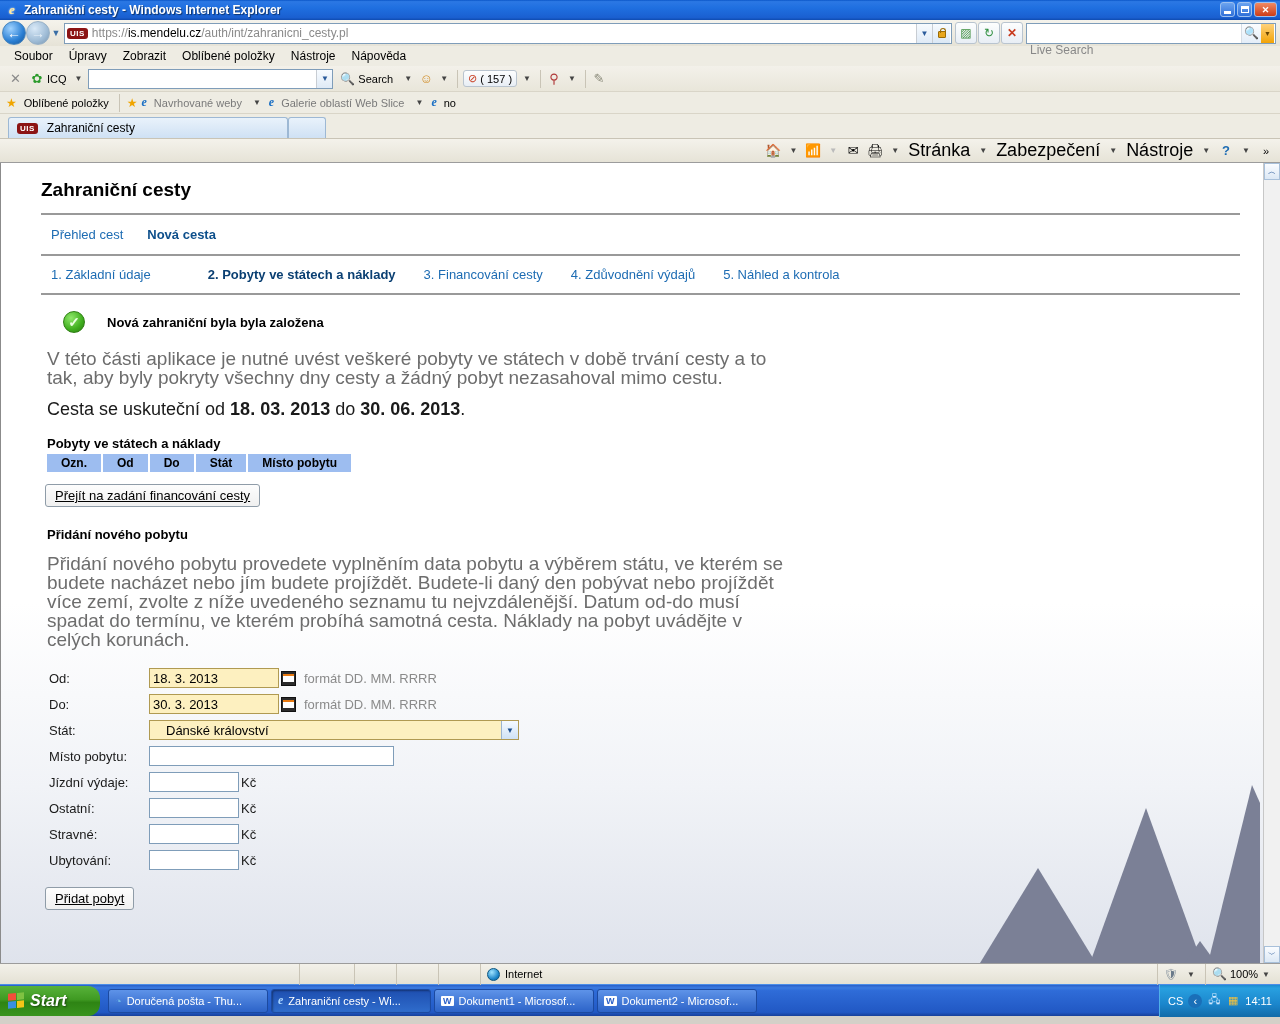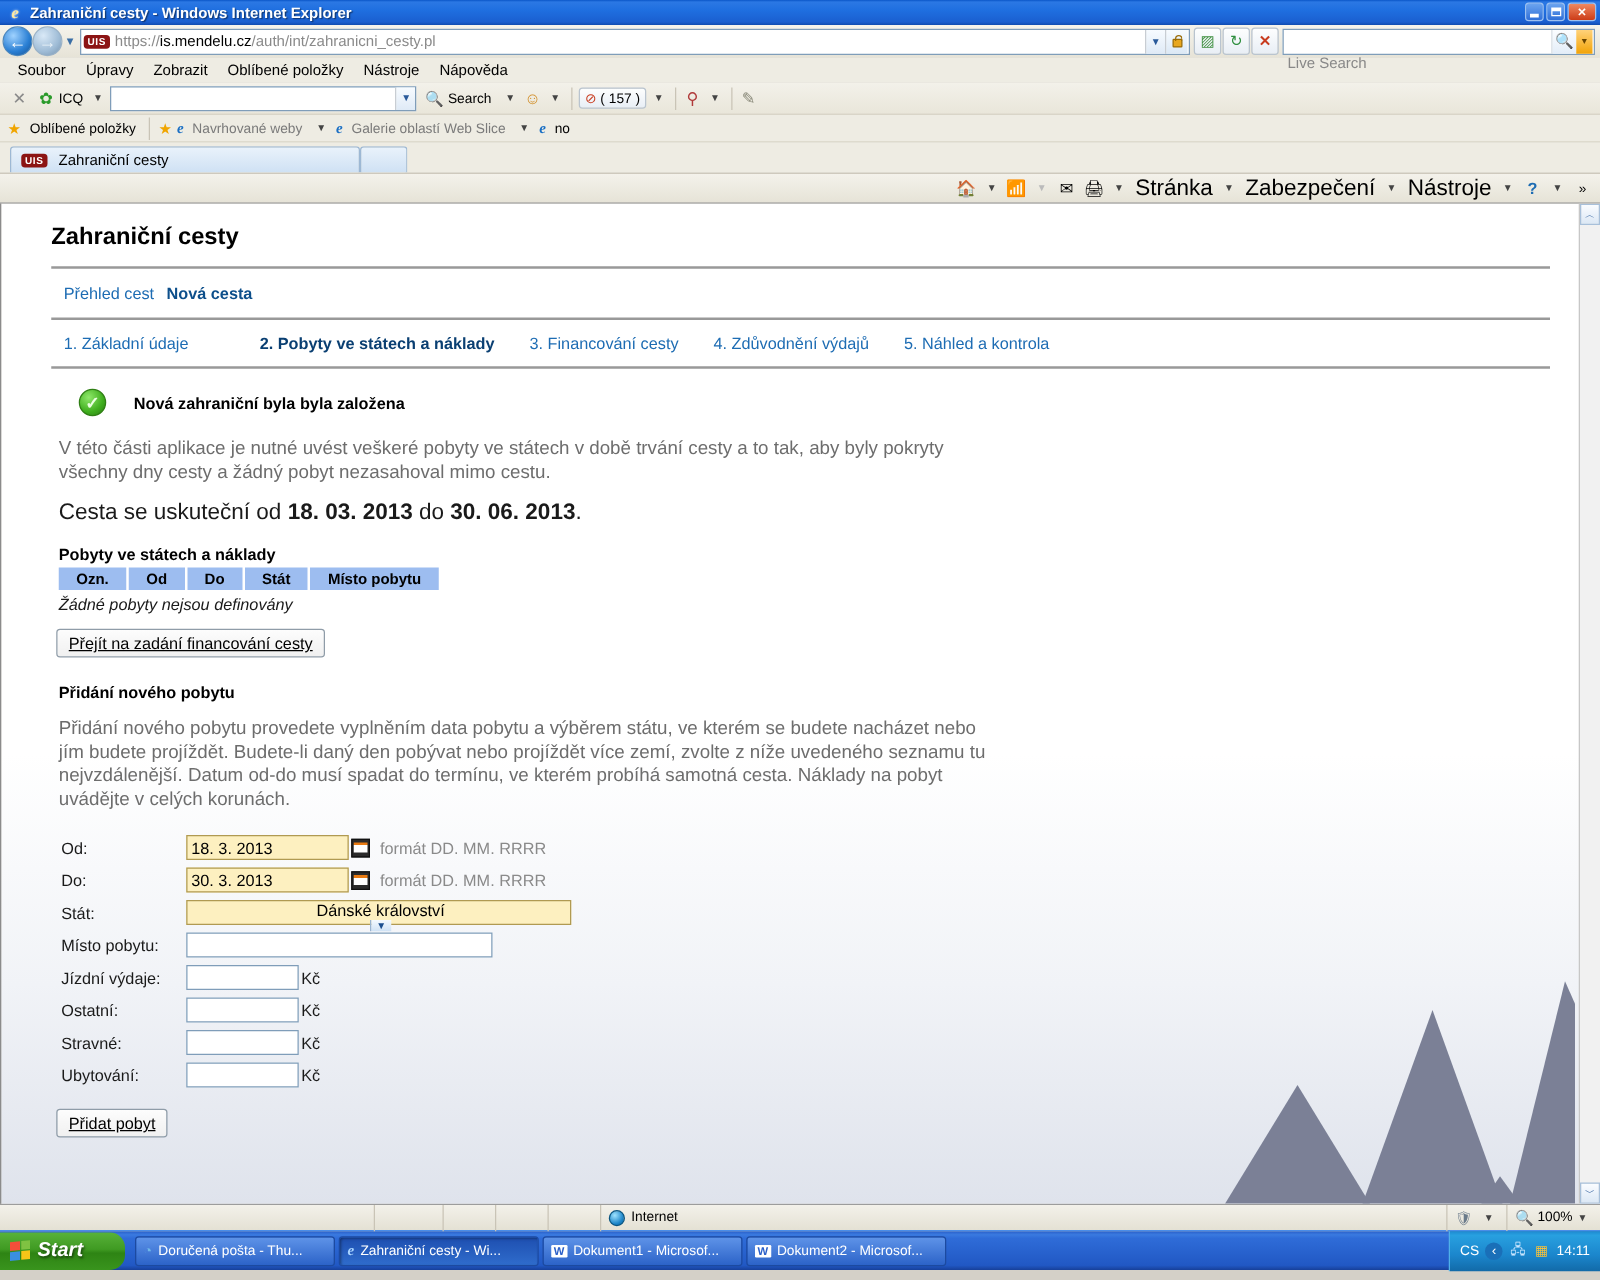--- a/index.html
+++ b/index.html
@@ -140,38 +140,38 @@
   }
   .mountains{position:absolute;right:20px;bottom:0;width:300px;height:200px;}
   .content { position:relative; padding: 16px 40px 0 40px; z-index:2; }
 
   h1.pg {
     font-size: 19px; font-weight:bold; color:#000; margin:0 0 12px 0;
     font-family:"Liberation Sans",sans-serif;
   }
   .hr { height:2px; background:#999; margin: 0 0 0 0; }
 
-  .navrow { display:flex; gap:10px; padding: 12px 10px; }
+  .navrow { display:flex; gap:24px; padding: 12px 10px; }
   .navrow a{font-size:13px;color:#1d6cb3;text-decoration:none;}
   .navrow a.active{font-weight:bold;color:#0d4f8b;}
 
   .steprow{display:flex;gap:28px;padding:11px 10px;}
   .steprow a{font-size:13px;color:#1d6cb3;text-decoration:none;}
   .steprow a.active{font-weight:bold;color:#0a3f72;margin-left:29px;}
 
   .okbox{display:flex;align-items:center;gap:22px;padding:16px 22px 6px 22px;}
   .okcircle{
     width:22px;height:22px;border-radius:50%;
     background:radial-gradient(circle at 35% 30%,#8fe86a,#3fae1e 60%,#2a7a12);
     border:1px solid #2f7f14;display:flex;align-items:center;justify-content:center;
     color:#eaffe0;font-size:14px;font-weight:bold;
   }
   .oktext{font-size:13px;font-weight:bold;color:#000;}
 
-  .para{font-size:15px;color:#6d6d6d;line-height:19px;padding:10px 6px 0 6px;max-width:760px;}
+  .para{font-size:19px;color:#6d6d6d;line-height:19px;padding:10px 6px 0 6px;max-width:760px;}
   .para2{font-size:18px;color:#1a1a1a;padding:12px 6px 0 6px;}
   .para2 b{font-weight:bold;}
 
   .sect-h{font-size:13px;font-weight:bold;color:#000;padding:16px 6px 3px 6px;}
   .sect-h2{font-size:13px;font-weight:bold;color:#000;padding:20px 6px 2px 6px;}
 
   table.grid{border-collapse:separate;border-spacing:2px 0;margin-left:4px;}
   table.grid th{
     background:#9dbdf0;color:#000;font-size:12px;font-weight:bold;
     padding:2px 14px;text-align:center;
@@ -197,23 +197,23 @@
   .finput.w245{width:245px;}
   .finput.w90{width:90px;}
   .cal-ico{
     width:15px;height:15px;margin-left:2px;background:#2b2b2b;border:1px solid #111;
     display:flex;align-items:center;justify-content:center;
   }
   .cal-ico i{display:block;width:11px;height:8px;background:
      linear-gradient(to bottom,#e87a12 0 2px,#ffffff 2px 100%);}
   .hint{font-size:13px;color:#8a8a8a;margin-left:8px;}
   .sel{
-    width:308px;height:20px;border:1px solid #b09a52;background:#fdf0c0;
+    width:370px;height:20px;border:1px solid #b09a52;background:#fdf0c0;
     display:flex;align-items:center;justify-content:space-between;
-    font-size:13px;padding-left:3px;color:#000;flex-direction:column;
+    font-size:13px;padding-left:16px;color:#000;
   }
   .sel .arrow{width:17px;height:18px;display:flex;align-items:center;justify-content:center;
     background:linear-gradient(to bottom,#f5faff,#cfe2f5);border-left:1px solid #9ab4d0;color:#1d4f8f;font-size:8px;}
   .kc{font-size:13px;color:#1a1a1a;margin-left:2px;}
 
   ul.links{margin:54px 0 0 26px;padding:0 0 0 18px;}
   ul.links li{margin:2px 0;}
   ul.links a{font-size:13px;font-style:italic;color:#1d6cb3;text-decoration:none;}
 
   
@@ -453,21 +453,20 @@
       <tbody>
           <tr>
         <th>Ozn.</th>
         <th>Od</th>
         <th>Do</th>
         <th>Stát</th>
         <th>Místo pobytu</th>
       </tr>
     </tbody>
       </table>
-    <div class="empty-note">Žádné pobyty nejsou definovány</div>
 
     <a class="btn" href="#">Přejít na zadání financování cesty</a>
 
     <div class="sect-h2">Přidání nového pobytu</div>
     <div class="para">Přidání nového pobytu provedete vyplněním data pobytu a výběrem státu, ve kterém se budete nacházet nebo jím budete projíždět. Budete-li daný den pobývat nebo projíždět více zemí, zvolte z níže uvedeného seznamu tu nejvzdálenější. Datum od-do musí spadat do termínu, ve kterém probíhá samotná cesta. Náklady na pobyt uvádějte v celých korunách.</div>
 
     <div class="form">
       <div class="frow">
         <span class="flabel">Od:</span>
         <span class="finput yellow w130">18. 3. 2013</span>

